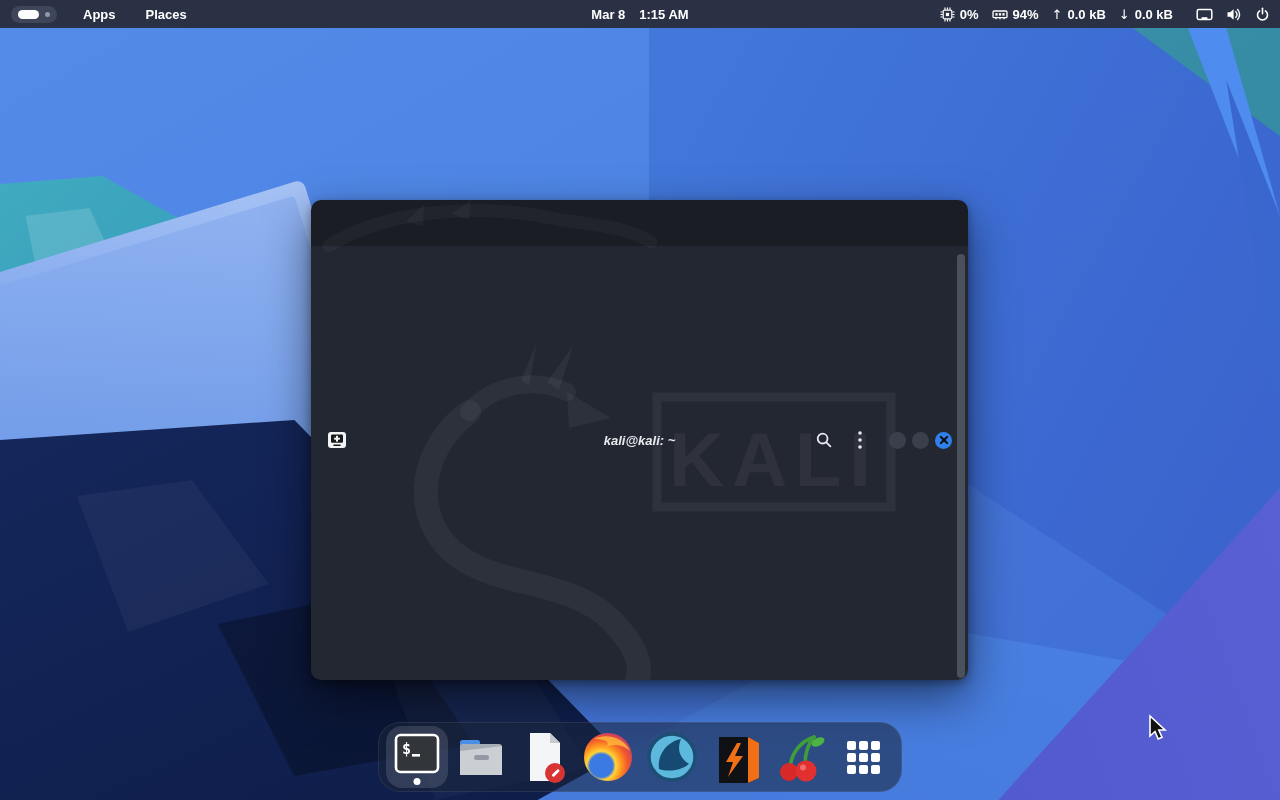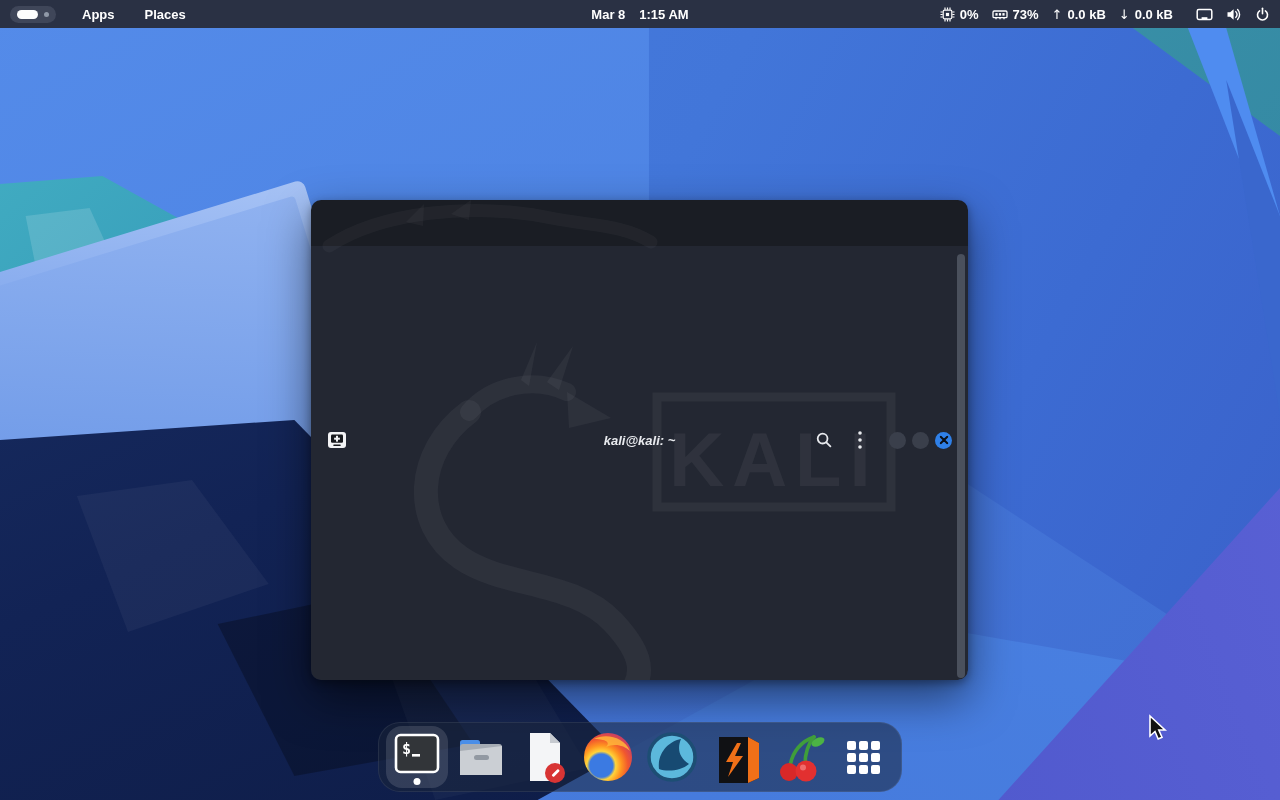--- a/index.html
+++ b/index.html
@@ -41,21 +41,21 @@
     clip-path:polygon(95.8% 10%,100% 27%,100% 52%);}
   .wp-br-bright{background:linear-gradient(200deg,#4e87e8,#4478da);
     clip-path:polygon(42% 100%,68% 77%,100% 86%,100% 100%);}
   .wp-br-indigo{background:linear-gradient(250deg,#5b62d6 0%,#4b55c9 60%,#4350bf 100%);
     clip-path:polygon(78% 100%,100% 61%,100% 100%);}
 
   
   .topbar{position:absolute;left:0;top:0;right:0;height:28px;
     background:var(--topbar-bg,#2a3144);display:flex;align-items:center;
     color:#fff;font-size:13px;font-weight:600;z-index:30;}
-  .tb-left{display:flex;align-items:center;gap:22px;padding-left:10px;}
+  .tb-left{display:flex;align-items:center;gap:22px;padding-left:4px;margin-left:7px;}
   .ws-pill{width:46px;height:17px;border-radius:9px;background:#3f4659;
     display:flex;align-items:center;gap:6px;padding:0 7px;box-sizing:border-box;cursor:pointer;}
   .ws-active{width:21px;height:9px;border-radius:4.5px;background:#fdfdfd;}
   .ws-dot{width:5px;height:5px;border-radius:50%;background:#9099a8;}
   .tb-menu{cursor:pointer;padding:0 4px;}
   .tb-clock{position:absolute;left:50%;transform:translateX(-50%);
     display:flex;gap:14px;font-weight:700;cursor:pointer;}
   .tb-right{position:absolute;right:10px;display:flex;align-items:center;gap:13px;}
   .tb-stat{display:flex;align-items:center;gap:5px;font-weight:600;}
   .tb-stat svg{display:block;}
@@ -153,21 +153,21 @@
         <span>0%</span>
       </span>
       <span class="tb-stat">
         <svg width="16" height="15" viewBox="0 0 16 15">
           <rect x="1" y="4" width="14" height="6.6" rx="1.2" fill="none" stroke="#fff" stroke-width="1.3"></rect>
           <rect x="3.4" y="6.1" width="2.2" height="2.5" fill="#fff"></rect>
           <rect x="6.9" y="6.1" width="2.2" height="2.5" fill="#fff"></rect>
           <rect x="10.4" y="6.1" width="2.2" height="2.5" fill="#fff"></rect>
           <path d="M4 10.6v1.6M8 10.6v1.6M12 10.6v1.6" stroke="#fff" stroke-width="1.3"></path>
         </svg>
-        <span>73%</span>
+        <span>94%</span>
       </span>
       <span class="tb-stat">
         <span class="tb-arrow">↑</span>
         <span>0.0 kB</span>
       </span>
       <span class="tb-stat">
         <span class="tb-arrow">↓</span>
         <span>0.0 kB</span>
       </span>
       <span class="tb-tray">

